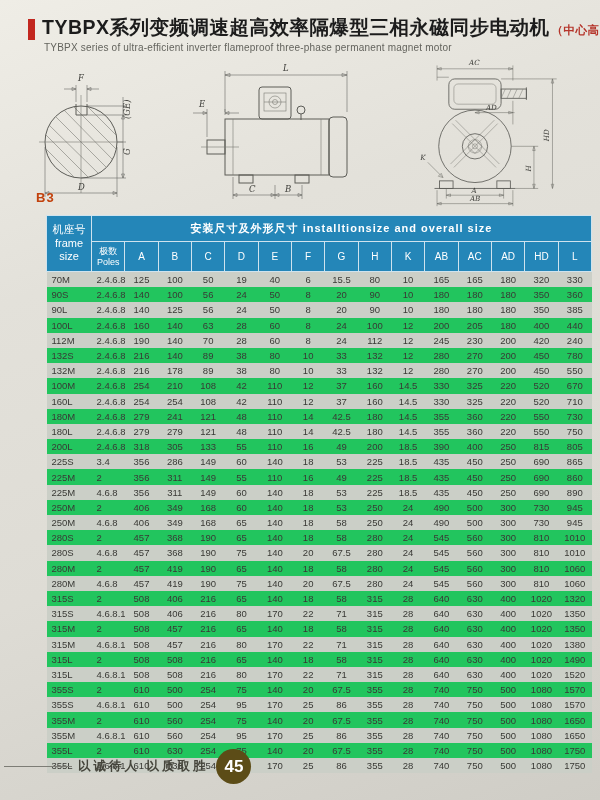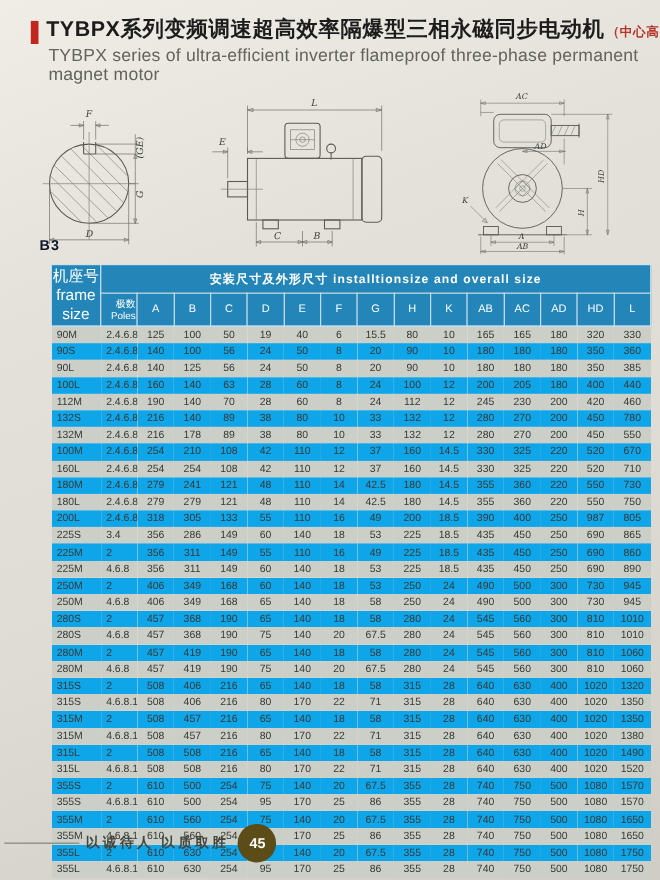--- a/index.html
+++ b/index.html
@@ -7,50 +7,50 @@
        font-family:"Liberation Sans", sans-serif;
        background:linear-gradient(160deg,#efede6 0%,#e3e1da 30%,#dedcd5 60%,#cfcdc6 100%);}
   .page{position:relative;width:600px;height:800px;}
 
   
   .hdr{padding:16px 10px 0 28px;}
   .title-row{display:flex;align-items:flex-start;}
   .red-bar{display:inline-block;width:7px;height:21px;background:#c2271f;margin:3px 7px 0 0;flex:none;}
   .title{font-size:19.5px;font-weight:bold;color:#1c1c1c;line-height:1.2;letter-spacing:.5px;white-space:nowrap;}
   .title-note{font-size:11.5px;font-weight:bold;color:#b5342a;margin-left:2px;}
-  .subtitle{font-size:16px;color:#63635d;margin:2px 0 0 16px;letter-spacing:.2px;}
+  .subtitle{font-size:10px;color:#63635d;margin:2px 0 0 16px;letter-spacing:.2px;}
 
   
   .drawings{position:relative;height:150px;margin:4px 4px 0 26px;display:flex;justify-content:space-between;}
   .drawings svg{display:block;}
   .dwg-line{stroke:#5c5c57;stroke-width:1;fill:none;}
   .dwg-thin{stroke:#7a7a74;stroke-width:.6;fill:none;}
   .dwg-dim{stroke:#6a6a64;stroke-width:.6;fill:none;}
   .dwg-txt{font-family:"DejaVu Serif",serif;font-style:italic;font-size:8.5px;fill:#3d3d39;}
-  .mount-code{position:absolute;left:10px;bottom:2px;font-size:13px;font-weight:bold;color:#0f172a;letter-spacing:1px;}
+  .mount-code{position:absolute;left:10px;bottom:2px;font-size:13px;font-weight:bold;color:#c2410c;letter-spacing:1px;}
 
   
   .tbl-wrap{margin:8px 8px 0 46px;}
   table{border-collapse:collapse;table-layout:fixed;width:546px;}
   thead th{background:#2486b8;color:#fff;border:1px solid #cfe3ee;font-weight:normal;margin-top:20px;}
   th.group{font-size:11px;font-weight:bold;height:23px;letter-spacing:1px;}
-  th.frame{width:42px;font-size:14px;line-height:1.25;}
-  th.poles{width:52px;font-size:9px;line-height:1.2;height:27px;text-align:right;}
+  th.frame{width:42px;font-size:11px;line-height:1.25;}
+  th.poles{width:52px;font-size:9px;line-height:1.2;height:27px;}
   th.dim{font-size:10px;}
   tbody td{height:15.2px;font-size:9.5px;color:#393935;text-align:center;padding:0;white-space:nowrap;overflow:hidden;}
   tbody tr.dark{background:#cbcfc7;}
-  tbody tr.light{background:#0ea5e9;}
+  tbody tr.light{background:#22c55e;}
   tbody td.left{text-align:left;padding-left:5px;}
 
   
   .footer{position:absolute;left:4px;bottom:16px;width:100%;display:flex;align-items:center;}
   .foot-rule{width:68px;height:1px;background:#7d7d76;flex:none;}
   .slogan{font-size:12.5px;font-weight:bold;color:#45453c;letter-spacing:3px;margin-left:6px;}
   .page-badge{width:35px;height:35px;border-radius:50%;background:#5c4c17;color:#fff;
-              font-size:13px;font-weight:bold;display:flex;align-items:center;justify-content:center;
+              font-size:17px;font-weight:bold;display:flex;align-items:center;justify-content:center;
               margin-left:8px;flex:none;}
 </style>
 </head>
 <body>
 
 <div class="page">
 
   <div class="hdr">
     <div class="title-row">
       <span class="red-bar"></span>
@@ -250,21 +250,21 @@
             <th class="dim">K</th>
             <th class="dim">AB</th>
             <th class="dim">AC</th>
             <th class="dim">AD</th>
             <th class="dim">HD</th>
             <th class="dim">L</th>
           </tr>
       </thead>
       <tbody id="table-body">
           <tr class="dark">
-            <td class="left">90M</td>
+            <td class="left">70M</td>
             <td class="left">2.4.6.8</td>
             <td>125</td>
             <td>100</td>
             <td>50</td>
             <td>19</td>
             <td>40</td>
             <td>6</td>
             <td>15.5</td>
             <td>80</td>
             <td>10</td>
@@ -337,21 +337,21 @@
             <td>28</td>
             <td>60</td>
             <td>8</td>
             <td>24</td>
             <td>112</td>
             <td>12</td>
             <td>245</td>
             <td>230</td>
             <td>200</td>
             <td>420</td>
-            <td>460</td>
+            <td>240</td>
           </tr>
           <tr class="light">
             <td class="left">132S</td>
             <td class="left">2.4.6.8</td>
             <td>216</td>
             <td>140</td>
             <td>89</td>
             <td>38</td>
             <td>80</td>
             <td>10</td>
@@ -462,21 +462,21 @@
             <td>133</td>
             <td>55</td>
             <td>110</td>
             <td>16</td>
             <td>49</td>
             <td>200</td>
             <td>18.5</td>
             <td>390</td>
             <td>400</td>
             <td>250</td>
-            <td>987</td>
+            <td>815</td>
             <td>805</td>
           </tr>
           <tr class="dark">
             <td class="left">225S</td>
             <td class="left">3.4</td>
             <td>356</td>
             <td>286</td>
             <td>149</td>
             <td>60</td>
             <td>140</td>

